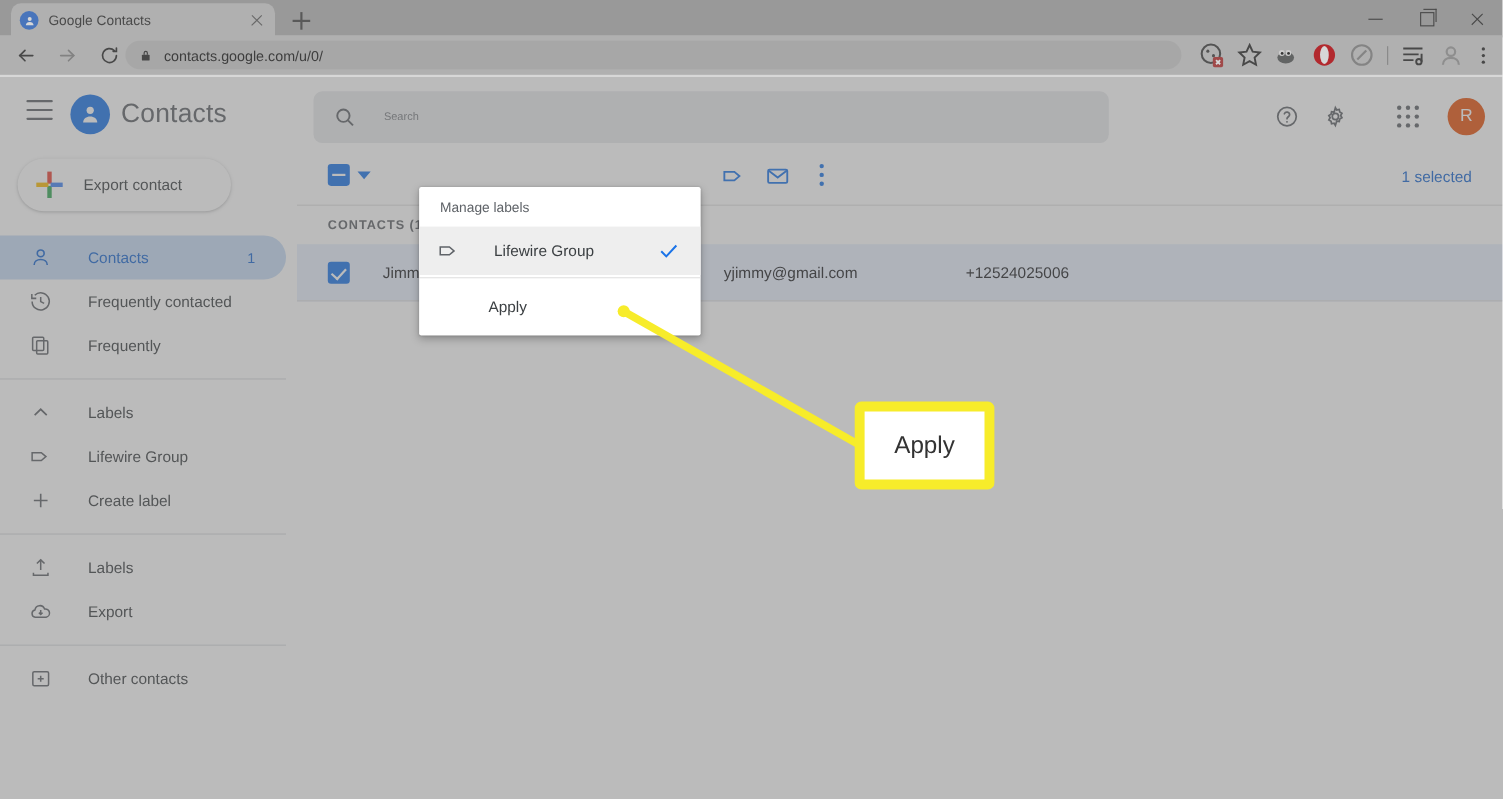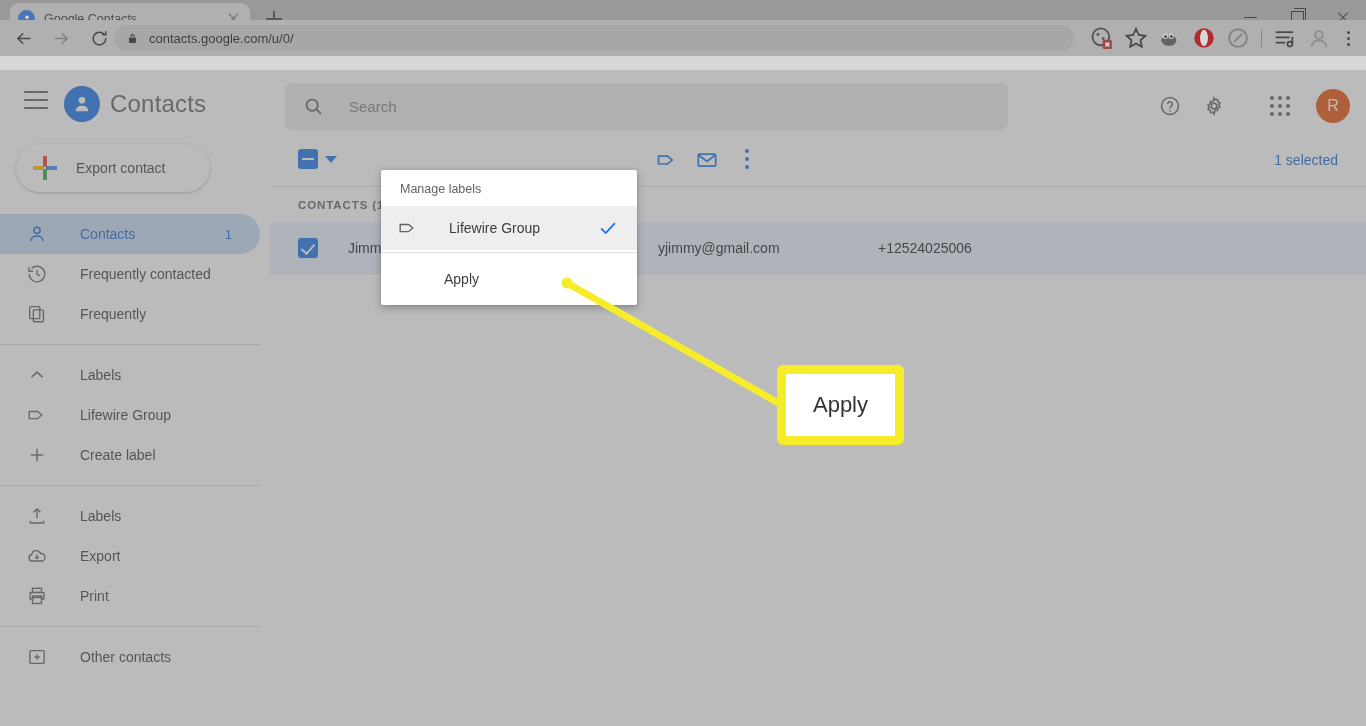--- a/index.html
+++ b/index.html
@@ -60,21 +60,21 @@
     content: ''; position: absolute; left: 20px; top: 8px; width: 11px; height: 11px;
     border: 1.3px solid #3a3a3a; border-left: none; border-bottom: none;
   }
   .win-close::before, .win-close::after {
     content: ''; position: absolute; left: 16px; top: 17px; width: 14px; height: 1.3px; background: #3a3a3a;
   }
   .win-close::before { transform: rotate(45deg); }
   .win-close::after  { transform: rotate(-45deg); }
 
   .browser-navbar {
-    position: absolute; top: 20px; left: 0; width: 1366px; height: 36px;
+    position: absolute; top: 32px; left: 0; width: 1366px; height: 36px;
     background: #c9c9c9; display: flex; align-items: center;
   }
   .nav-icon { width: 30px; height: 30px; margin-left: 8px; position: relative; flex: 0 0 auto; }
   .nav-icon svg { width: 19px; height: 19px; position: absolute; left: 5.5px; top: 5.5px; }
   .omnibox {
     position: absolute; left: 114px; top: 5px; width: 960px; height: 26px;
     background: #bdbdbd; border-radius: 13px; display: flex; align-items: center;
     padding: 0 12px;
   }
   .omnibox .lock { width: 13px; height: 13px; flex: 0 0 auto; }
@@ -115,21 +115,21 @@
     letter-spacing: .2px;
   }
   .searchbar {
     position: absolute; left: 285px; top: 13px; width: 723px; height: 47px;
     background: #e9eaec; border-radius: 8px; display: flex; align-items: center;
     padding: 0 18px;
   }
   .searchbar svg { width: 21px; height: 21px; fill: none; stroke: #5f6368; stroke-width: 2; }
   .search-input {
     border: none; background: transparent; outline: none; margin-left: 25px;
-    font-family: "Liberation Sans", sans-serif; font-size: 15px; color: #701a75; width: 600px;
+    font-family: "Liberation Sans", sans-serif; font-size: 10px; color: #701a75; width: 600px;
   }
   .search-input::placeholder { color: #7b7f84; }
   .hdr-right { position: absolute; right: 16px; top: 14px; display: flex; align-items: center; }
   .hdr-icon { width: 44px; height: 44px; position: relative; }
   .hdr-icon svg { position: absolute; left: 11px; top: 11px; width: 22px; height: 22px; }
   .apps-grid {
     width: 44px; height: 44px; position: relative; margin-left: 22px;
   }
   .apps-grid i {
     position: absolute; width: 4px; height: 4px; border-radius: 50%; background: #5f6368;
@@ -414,30 +414,20 @@
           <span class="ni-icon">
             <svg viewBox="0 0 24 24" fill="none" stroke="#5f6368" stroke-width="1.5">
               <path d="M6.6 17.5a3.6 3.6 0 0 1-.3-7.1 4.9 4.9 0 0 1 9.5-1 3.5 3.5 0 0 1 1.6 8.1z"></path>
               <line x1="12" y1="10.4" x2="12" y2="14.6"></line>
                 <polyline points="10.2,13 12,14.8 13.8,13"></polyline>
             </svg>
           </span>
           <span class="ni-label">Export</span>
         </div>
 
-        <div class="nav-item">
-          <span class="ni-icon">
-            <svg viewBox="0 0 24 24" fill="none" stroke="#5f6368" stroke-width="1.5">
-              <rect x="7" y="3.6" width="10" height="4.4"></rect>
-                <path d="M4.5 8.3h15v7h-2.6V12H7.1v3.3H4.5z"></path>
-              <rect x="7.1" y="13.6" width="9.8" height="6.6"></rect>
-            </svg>
-          </span>
-          <span class="ni-label">Print</span>
-        </div>
 
         <div class="nav-sep"></div>
 
         <div class="nav-item">
           <span class="ni-icon">
             <svg viewBox="0 0 24 24" fill="none" stroke="#5f6368" stroke-width="1.5">
               <rect x="4.2" y="5" width="15.6" height="14" rx="1.4"></rect>
               <line x1="12" y1="9" x2="12" y2="15"></line>
                 <line x1="9" y1="12" x2="15" y2="12"></line>
             </svg>

